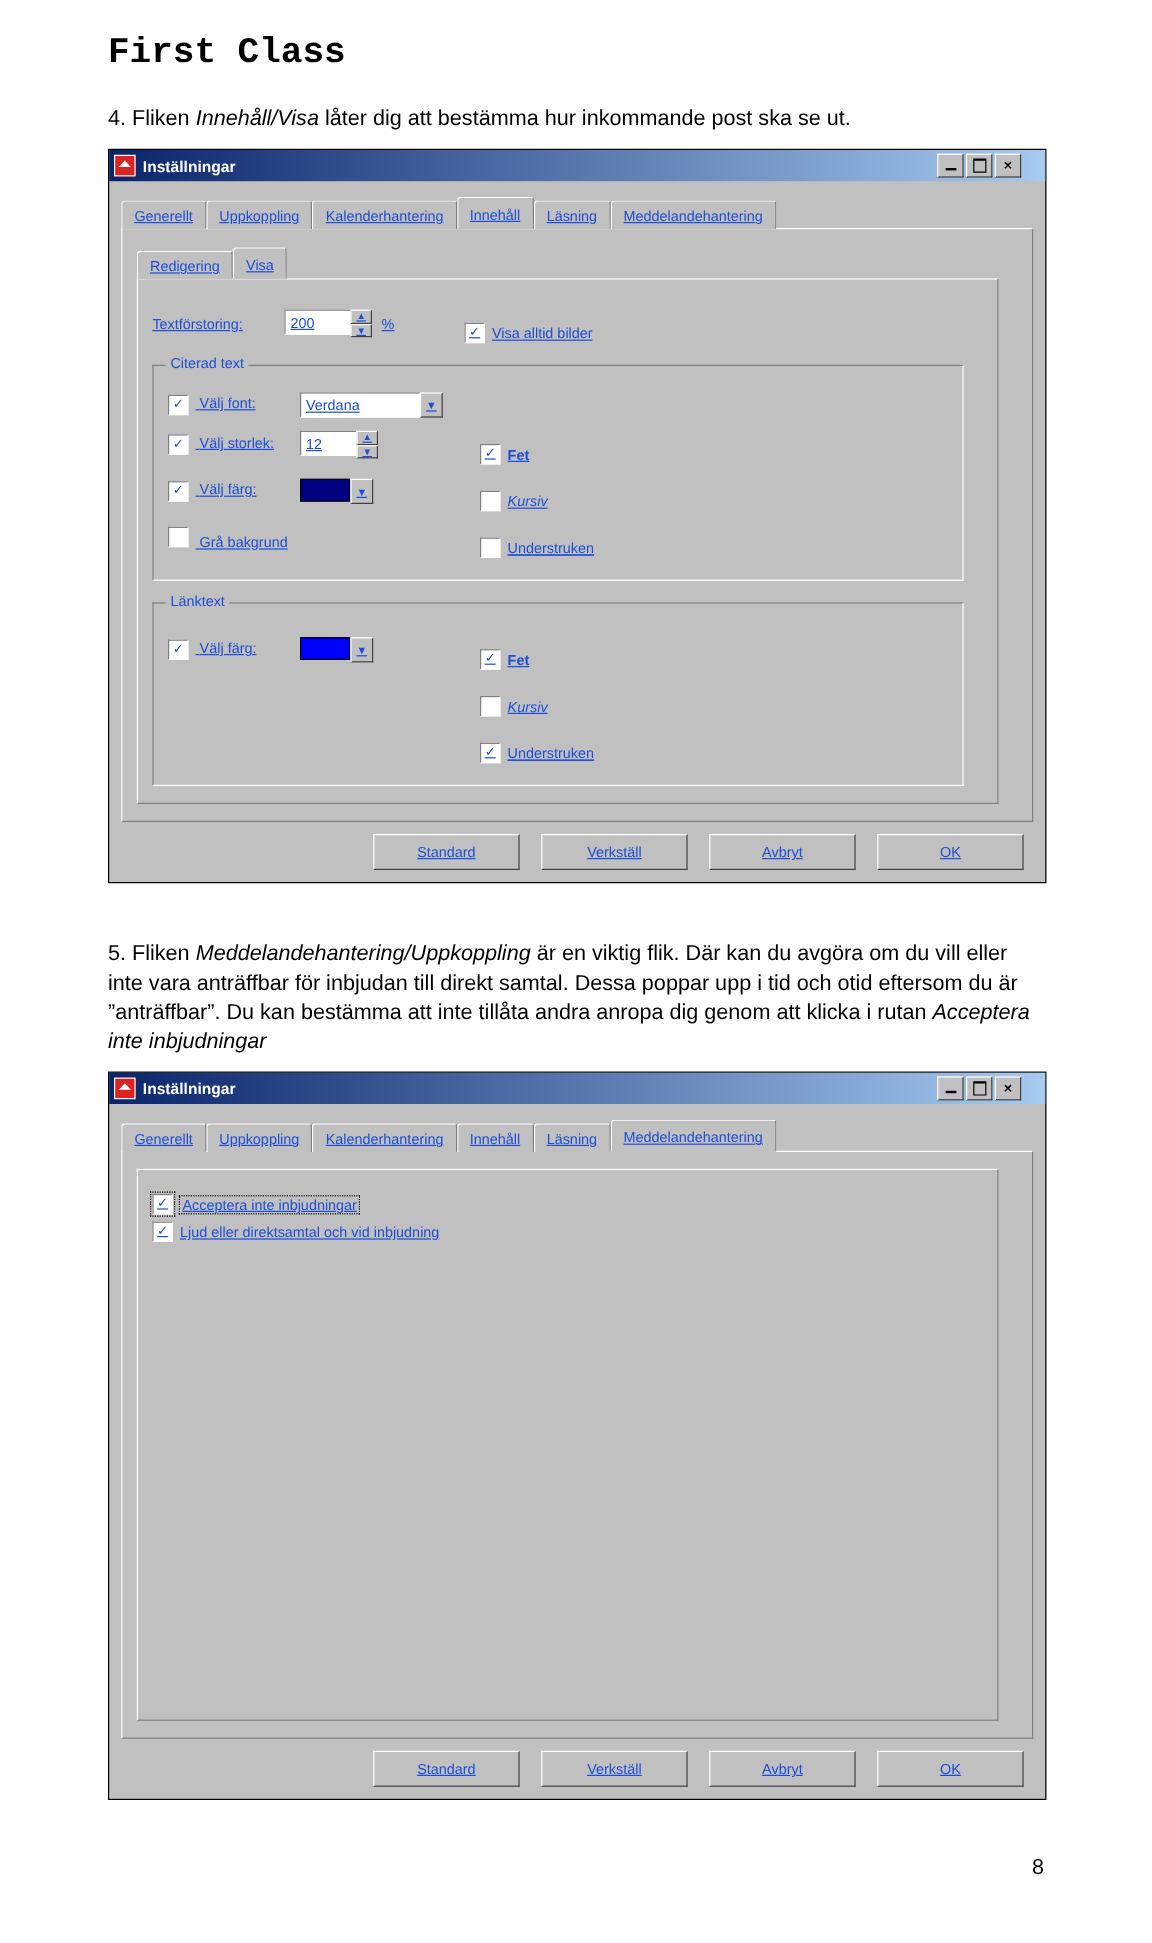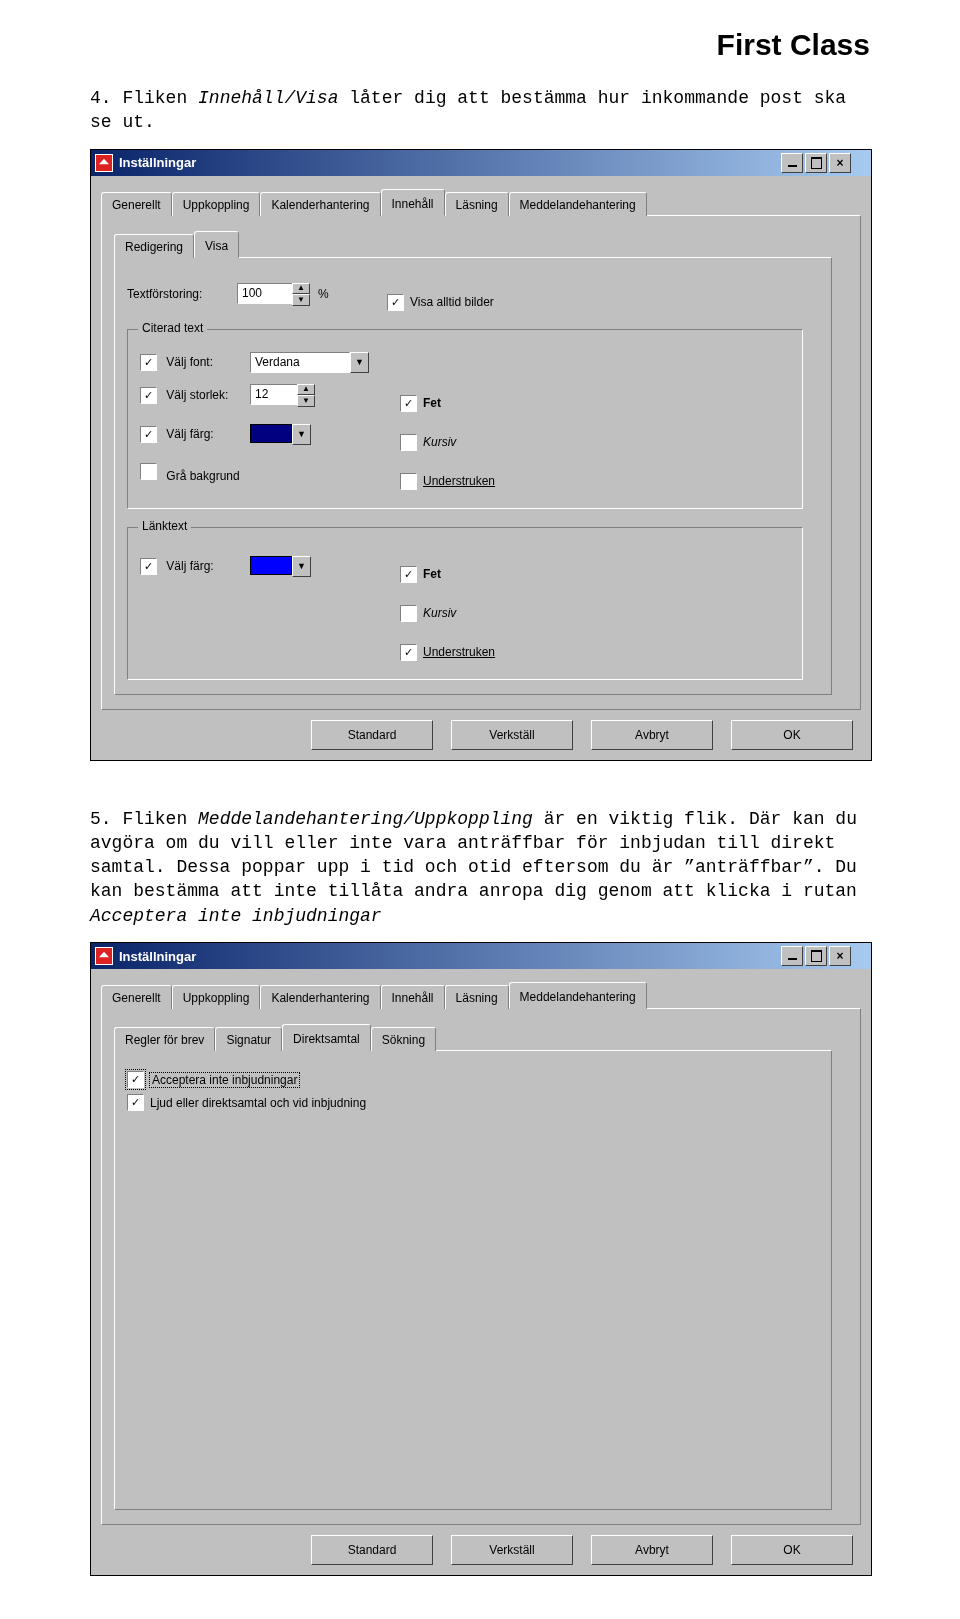--- a/index.html
+++ b/index.html
@@ -5,28 +5,28 @@
   body {
     margin:0; padding:0;
     font-family: Verdana, Arial, sans-serif;
     background:#fff;
     width:960px;
   }
   .page {
     padding: 28px 90px 40px 90px;
   }
   h1.title {
-    text-align:right;
-    font-family: Liberation Sans, sans-serif;
+    text-align:left;
+    font-family: Liberation Mono, monospace;
     font-size:30px;
     font-weight:bold;
     margin:0 0 24px 0;
   }
   p.body {
-    font-family: Liberation Mono, monospace;
+    font-family: Liberation Sans, sans-serif;
     font-size:18px;
     line-height:1.35;
     margin:14px 0 14px 0;
   }
   .ital { font-style:italic; }
 
   
   .window {
     border:1px solid #000;
     background:#c0c0c0;
@@ -69,21 +69,22 @@
     color:#000;font-family:Arial;font-size:11px;font-weight:bold;
   }
   .winbtn .minline{width:9px;height:2px;background:#000;margin-top:6px;}
   .winbtn .maxbox{width:9px;height:9px;border:1px solid #000;border-top:2px solid #000;}
   .winbtn .xmark{font-size:12px;line-height:1;}
 
   .client {
     padding:12px 10px 10px 10px;
     font-family:"MS Sans Serif",Tahoma,Arial,sans-serif;
     font-size:12px;
-    color:#000000;
+    color:#1d4ed8;
+    text-decoration:underline;
   }
 
   
   .tabrow{display:flex;align-items:flex-end;}
   .tab{
     border-top:1px solid #fff;border-left:1px solid #fff;border-right:1px solid #808080;
     background:#c0c0c0;
     padding:5px 10px 4px 10px;
     margin-right:0px;
     position:relative;
@@ -224,21 +225,21 @@
         <div class="tabrow">
           <div class="tab">Redigering</div>
           <div class="tab active">Visa</div>
         </div>
         <div class="tabbody">
 
           <div class="row">
             <div class="col1"><span class="lbl">Textförstoring:</span></div>
             <div class="col2">
               <div class="spinner">
-                <div class="textin" style="width:46px">100</div>
+                <div class="textin" style="width:46px">200</div>
                 <div class="spinbtns">
                   <div class="spinbtn">▲</div>
                   <div class="spinbtn">▼</div>
                 </div>
               </div>
               <span style="margin-left:8px" class="lbl">%</span>
             </div>
             <div class="col3">
               <span class="checkbox checked"></span>
               <span class="lbl">Visa alltid bilder</span>
@@ -385,26 +386,20 @@
     <div class="client">
       <div class="tabrow">
         <div class="tab">Generellt</div>
         <div class="tab">Uppkoppling</div>
         <div class="tab">Kalenderhantering</div>
         <div class="tab">Innehåll</div>
         <div class="tab">Läsning</div>
         <div class="tab active">Meddelandehantering</div>
       </div>
       <div class="tabbody">
-        <div class="tabrow">
-          <div class="tab">Regler för brev</div>
-          <div class="tab">Signatur</div>
-          <div class="tab active">Direktsamtal</div>
-          <div class="tab">Sökning</div>
-        </div>
         <div class="tabbody win2body">
           <div class="row">
             <span class="checkbox checked sel"></span>
             <span class="lbl" style="outline:1px dotted #000;padding:0 2px">Acceptera inte inbjudningar</span>
           </div>
           <div class="row">
             <span class="checkbox checked"></span>
             <span class="lbl">Ljud eller direktsamtal och vid inbjudning</span>
           </div>
         </div>

